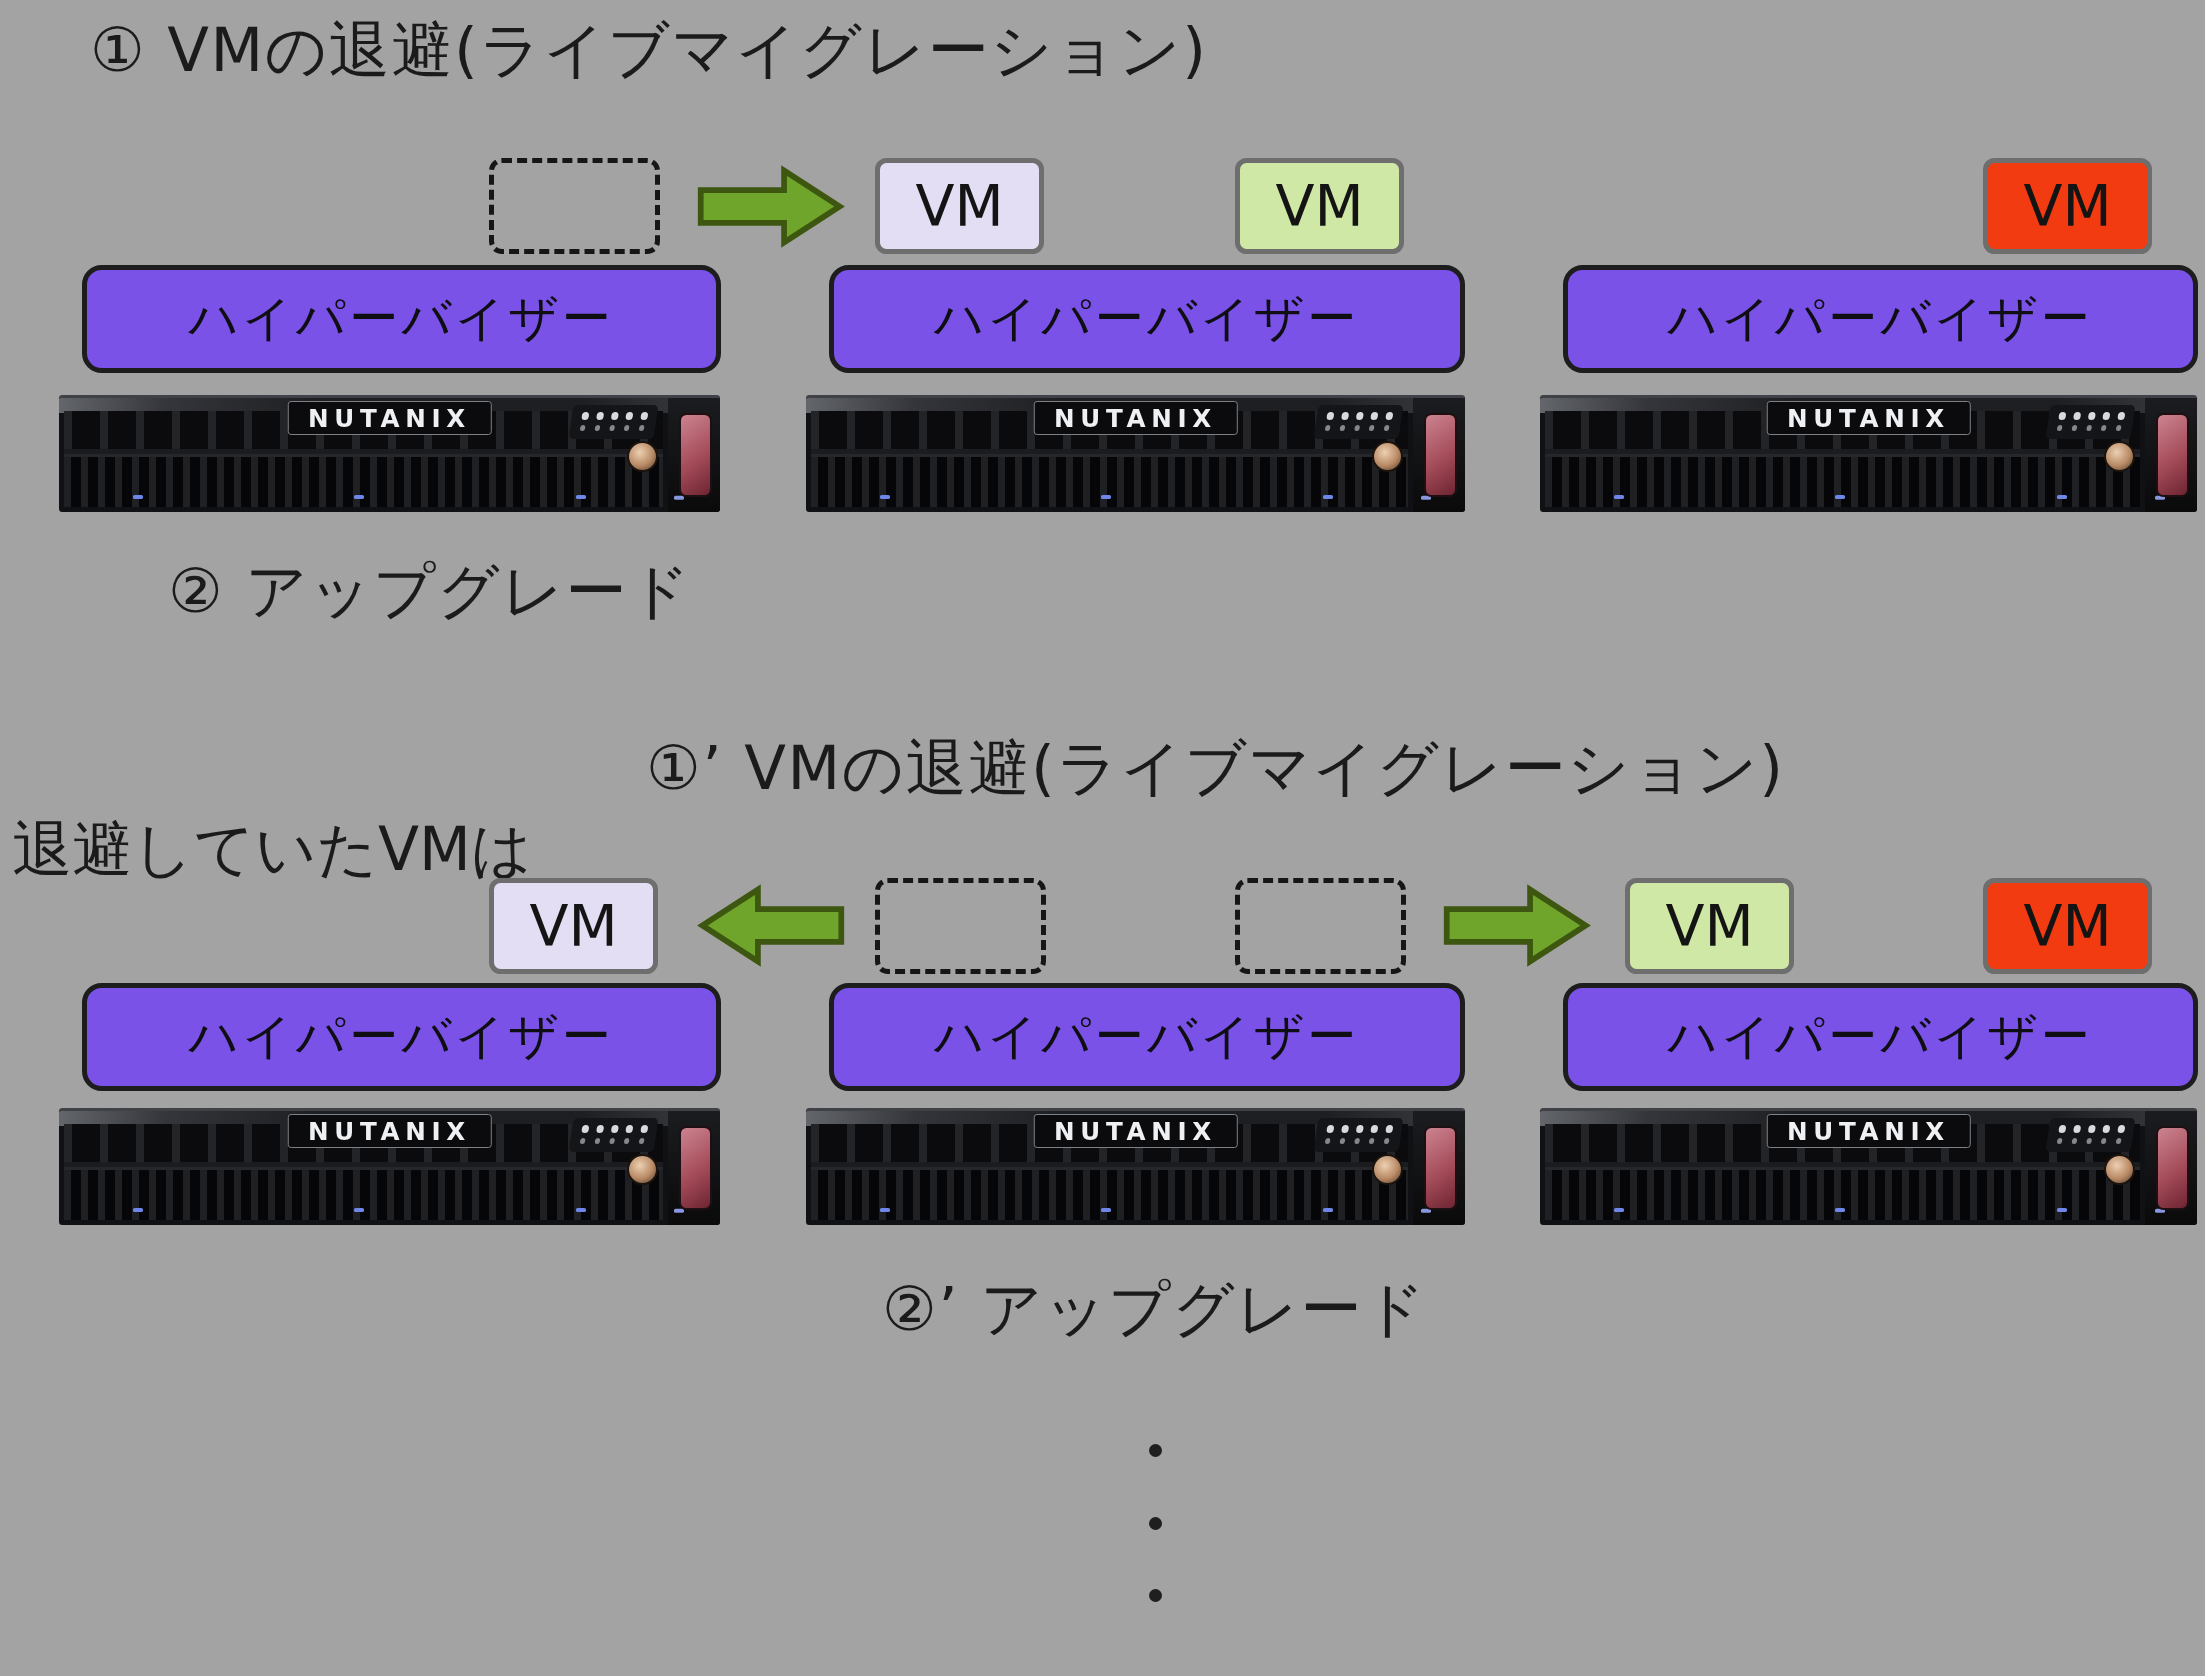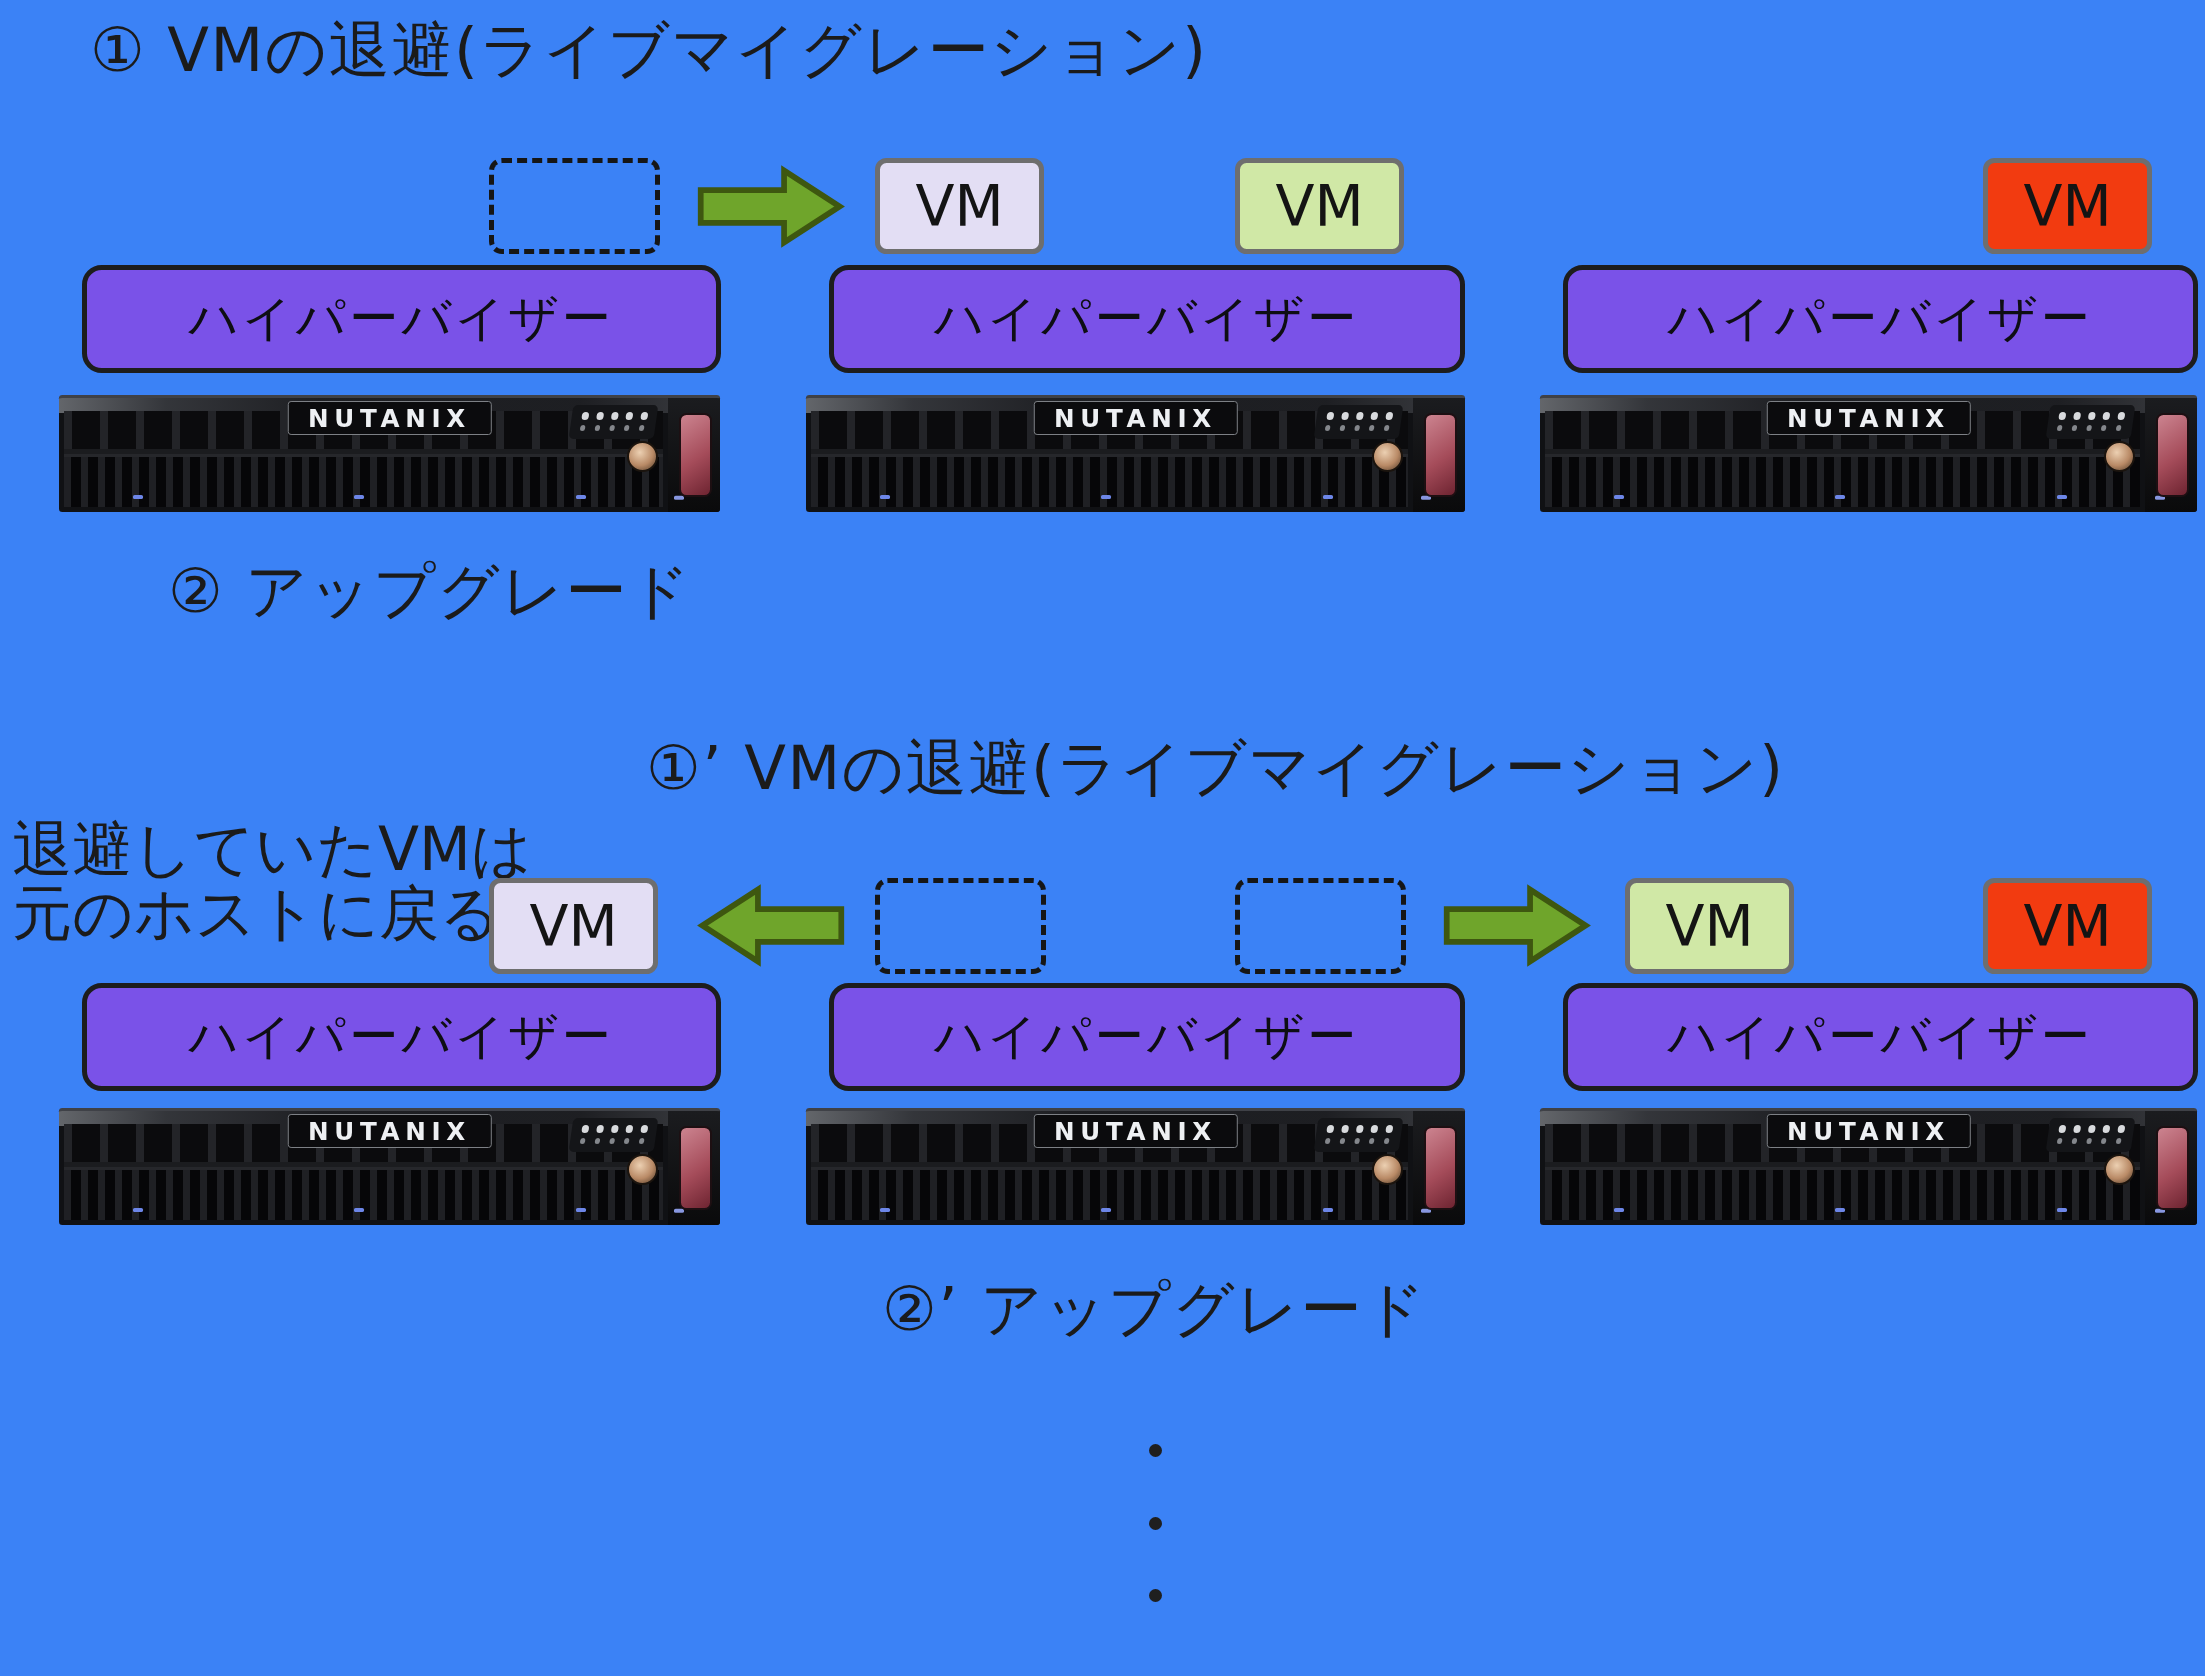--- a/index.html
+++ b/index.html
@@ -1,17 +1,17 @@
 <!DOCTYPE html>
 <html style="font-size:13px"><head>
 <meta charset="utf-8">
 <style>
   html,body{margin:0;padding:0;background:#000;}
   #canvas{
-    position:relative;width:2205px;height:1676px;background:#3b82f6;
+    position:relative;width:2205px;height:1676px;background:#a3a3a3;
     font-family:"DejaVu Sans","Liberation Sans",sans-serif;overflow:hidden;
   }
   .title{
     position:absolute;font-size:61px;color:#1b1b1b;font-weight:500;
     letter-spacing:1.6px;white-space:nowrap;
   }
   .note{
     position:absolute;font-size:60px;line-height:64px;color:#1b1b1b;
     font-weight:500;white-space:nowrap;
   }
@@ -180,21 +180,20 @@
     <div class="srv-knob"></div>
     <div class="srv-latch"></div>
   </div>
 
   <div class="title" style="left:168px;top:551px;">② アップグレード</div>
 
   <div class="title" style="left:646px;top:728px;">①’ VMの退避(ライブマイグレーション)</div>
 
   <div class="note" style="left:12.3px;top:817px;">
     <div>退避していたVMは</div>
-    <div>元のホストに戻る</div>
   </div>
 
   <div class="vmbox vm-lavender" style="left:489px;top:878px;">
     <span>VM</span>
   </div>
 
   <div class="arrow left" style="left:697px;top:883px;">
     <svg viewBox="0 0 180 104">
       <polygon points="4,32 106,32 106,8 174,52 106,96 106,72 4,72" fill="#6fa52b" stroke="#3e5710" stroke-width="7"></polygon>
     </svg>

